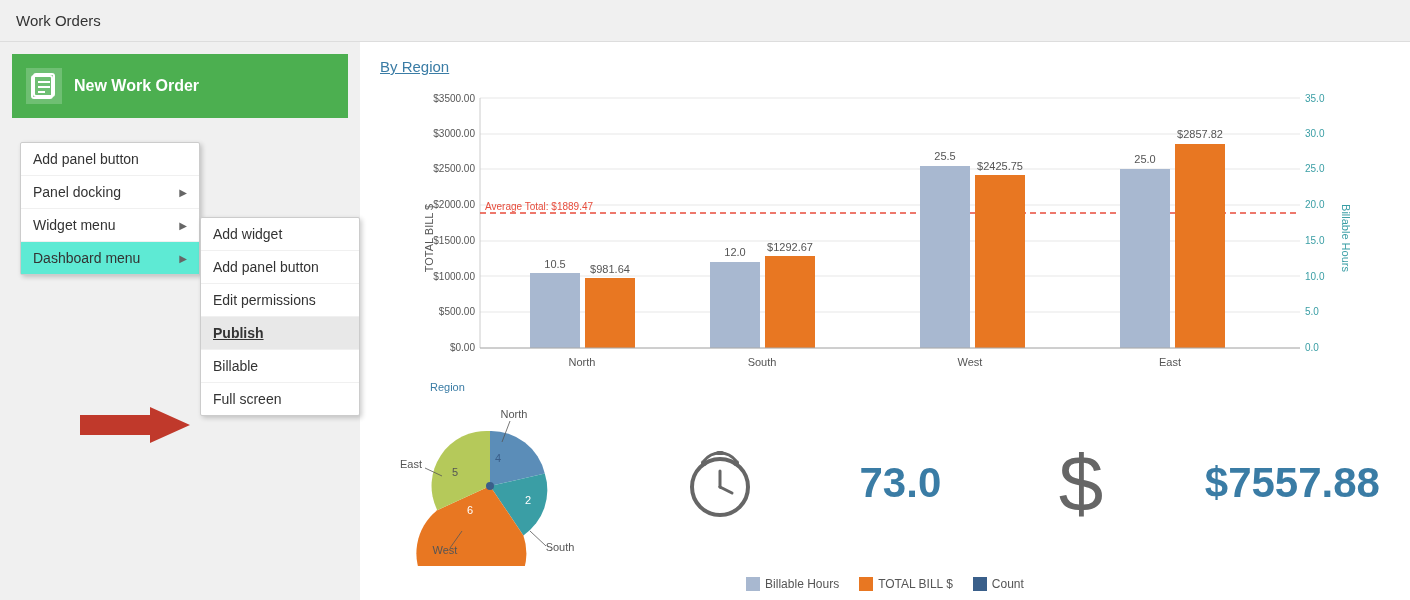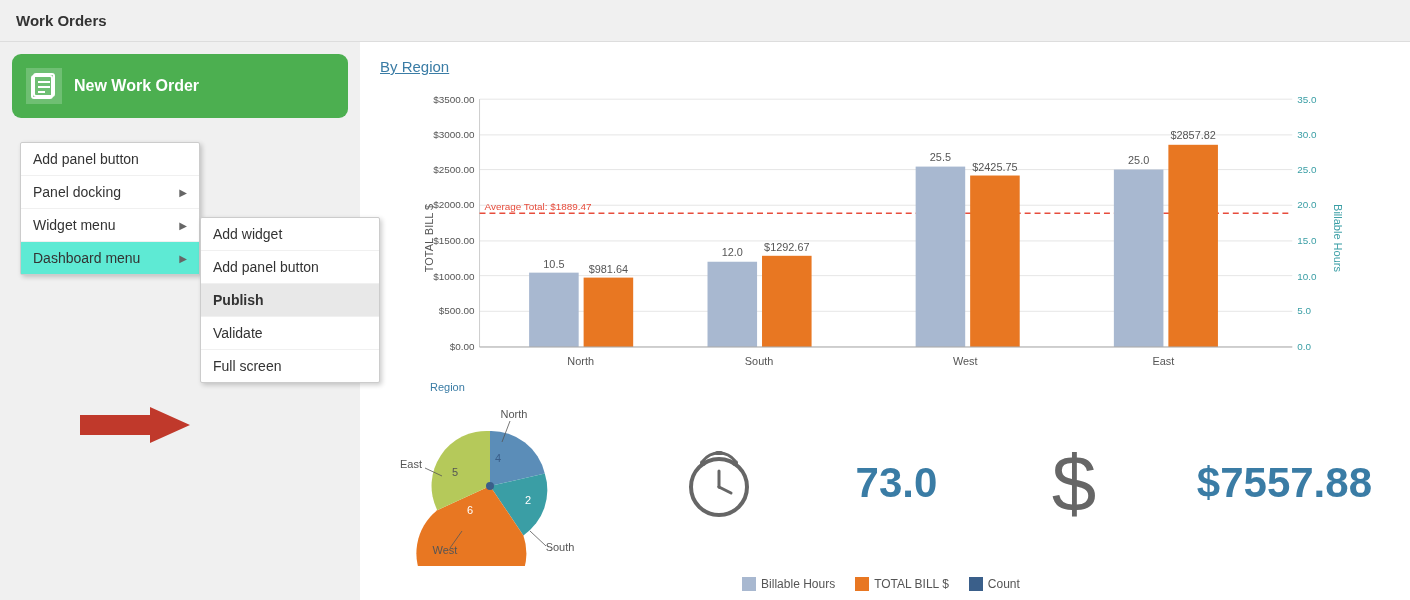--- a/index.html
+++ b/index.html
@@ -4,21 +4,21 @@
   <style>
     * { box-sizing: border-box; margin: 0; padding: 0; }
     body { font-family: Arial, sans-serif; background: #f0f0f0; width: 1410px; height: 600px; overflow: hidden; }
 
     .app-container { display: flex; flex-direction: column; height: 600px; }
 
     .title-bar {
       background: #f0f0f0;
       padding: 12px 16px;
       font-size: 15px;
-      font-weight: bold;
+      font-weight: normal;
       color: #333;
       border-bottom: 1px solid #ddd;
     }
 
     .main-area { display: flex; flex: 1; overflow: hidden; }
 
     .sidebar {
       width: 360px;
       background: #f0f0f0;
       padding: 12px;
@@ -28,21 +28,21 @@
 
     .new-work-order-btn {
       background: #4caf50;
       color: white;
       border: none;
       width: 100%;
       padding: 14px;
       font-size: 16px;
       font-weight: bold;
       cursor: pointer;
-      border-radius: 9px;
+      border-radius: 0;
       display: flex;
       align-items: center;
       gap: 12px;
       margin-bottom: 12px;
     }
 
     .btn-icon {
       width: 36px;
       height: 36px;
       background: rgba(255,255,255,0.2);
@@ -76,49 +76,49 @@
     .context-menu-level1 .menu-item:last-child { border-bottom: none; }
     .context-menu-level1 .menu-item.active { background: #5eead4; }
 
     .chevron { font-size: 10px; color: #666; }
 
     .context-menu-level2 {
       background: white;
       border: 1px solid #ccc;
       border-radius: 2px;
       box-shadow: 2px 2px 5px rgba(0,0,0,0.2);
-      width: 180px;
+      width: 160px;
       position: absolute;
       top: 175px;
       left: 200px;
       z-index: 20;
     }
 
     .context-menu-level2 .menu-item {
       padding: 8px 12px;
       font-size: 14px;
       color: #333;
       cursor: pointer;
       border-bottom: 1px solid #f0f0f0;
     }
     .context-menu-level2 .menu-item:last-child { border-bottom: none; }
-    .context-menu-level2 .menu-item.highlighted { background: #e8e8e8; }
+    .context-menu-level2 .menu-item.highlighted { background: #e8e8e8; text-decoration: underline; }
 
     .arrow-indicator {
       position: absolute;
       top: 365px;
       left: 80px;
       display: flex;
       align-items: center;
     }
 
     .chart-area {
       flex: 1;
       background: white;
-      padding: 16px 28px 10px 20px;
+      padding: 16px 20px 10px 20px;
       overflow: hidden;
     }
 
     .chart-title {
       font-size: 15px;
       color: #3a7ca5;
       text-decoration: underline;
       margin-bottom: 8px;
     }
 
@@ -237,25 +237,28 @@
         </div>
       </div>
 
       <div class="context-menu-level2">
         <div class="menu-item">
           <span>Add widget</span>
         </div>
         <div class="menu-item">
           <span>Add panel button</span>
         </div>
+        <div class="menu-item">
+          <span>Edit permissions</span>
+        </div>
         <div class="menu-item highlighted" style="background:#e8e8e8; font-weight:bold;">
           <span>Publish</span>
         </div>
         <div class="menu-item">
-          <span>Validate</span>
+          <span>Billable</span>
         </div>
         <div class="menu-item">
           <span>Full screen</span>
         </div>
       </div>
 
       <div class="arrow-indicator">
         <svg width="110" height="36" viewBox="0 0 110 36">
           <polygon points="0,8 70,8 70,0 110,18 70,36 70,28 0,28" fill="#c0392b"></polygon>
         </svg>

